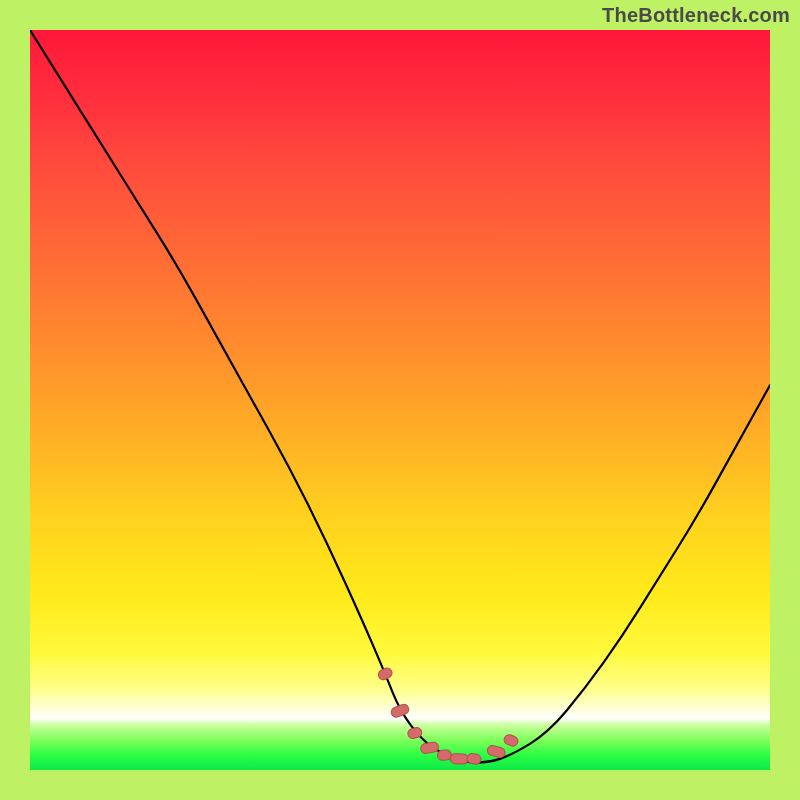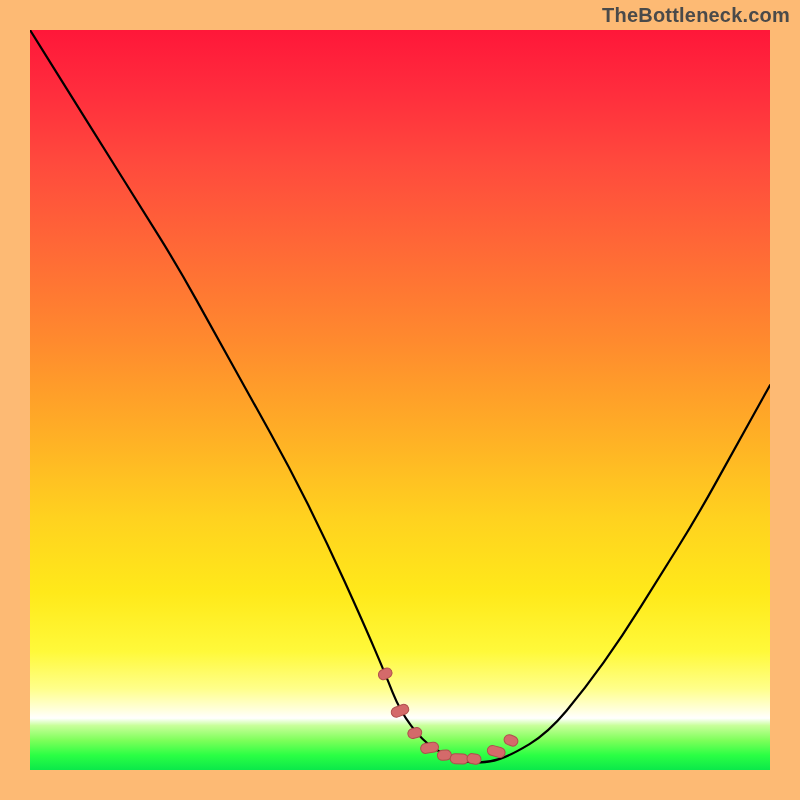--- a/index.html
+++ b/index.html
@@ -8,21 +8,21 @@
     width: 800px;
     height: 800px;
     background: #000;
     overflow: hidden;
     font-family: Arial, Helvetica, sans-serif;
   }
   .frame {
     position: relative;
     width: 800px;
     height: 800px;
-    background: #fdba74;
+    background: #bef264;
   }
   .watermark {
     position: absolute;
     top: 4px;
     right: 10px;
     color: #4a4a4a;
     font-size: 20px;
     font-weight: 600;
     letter-spacing: 0.2px;
     z-index: 5;

